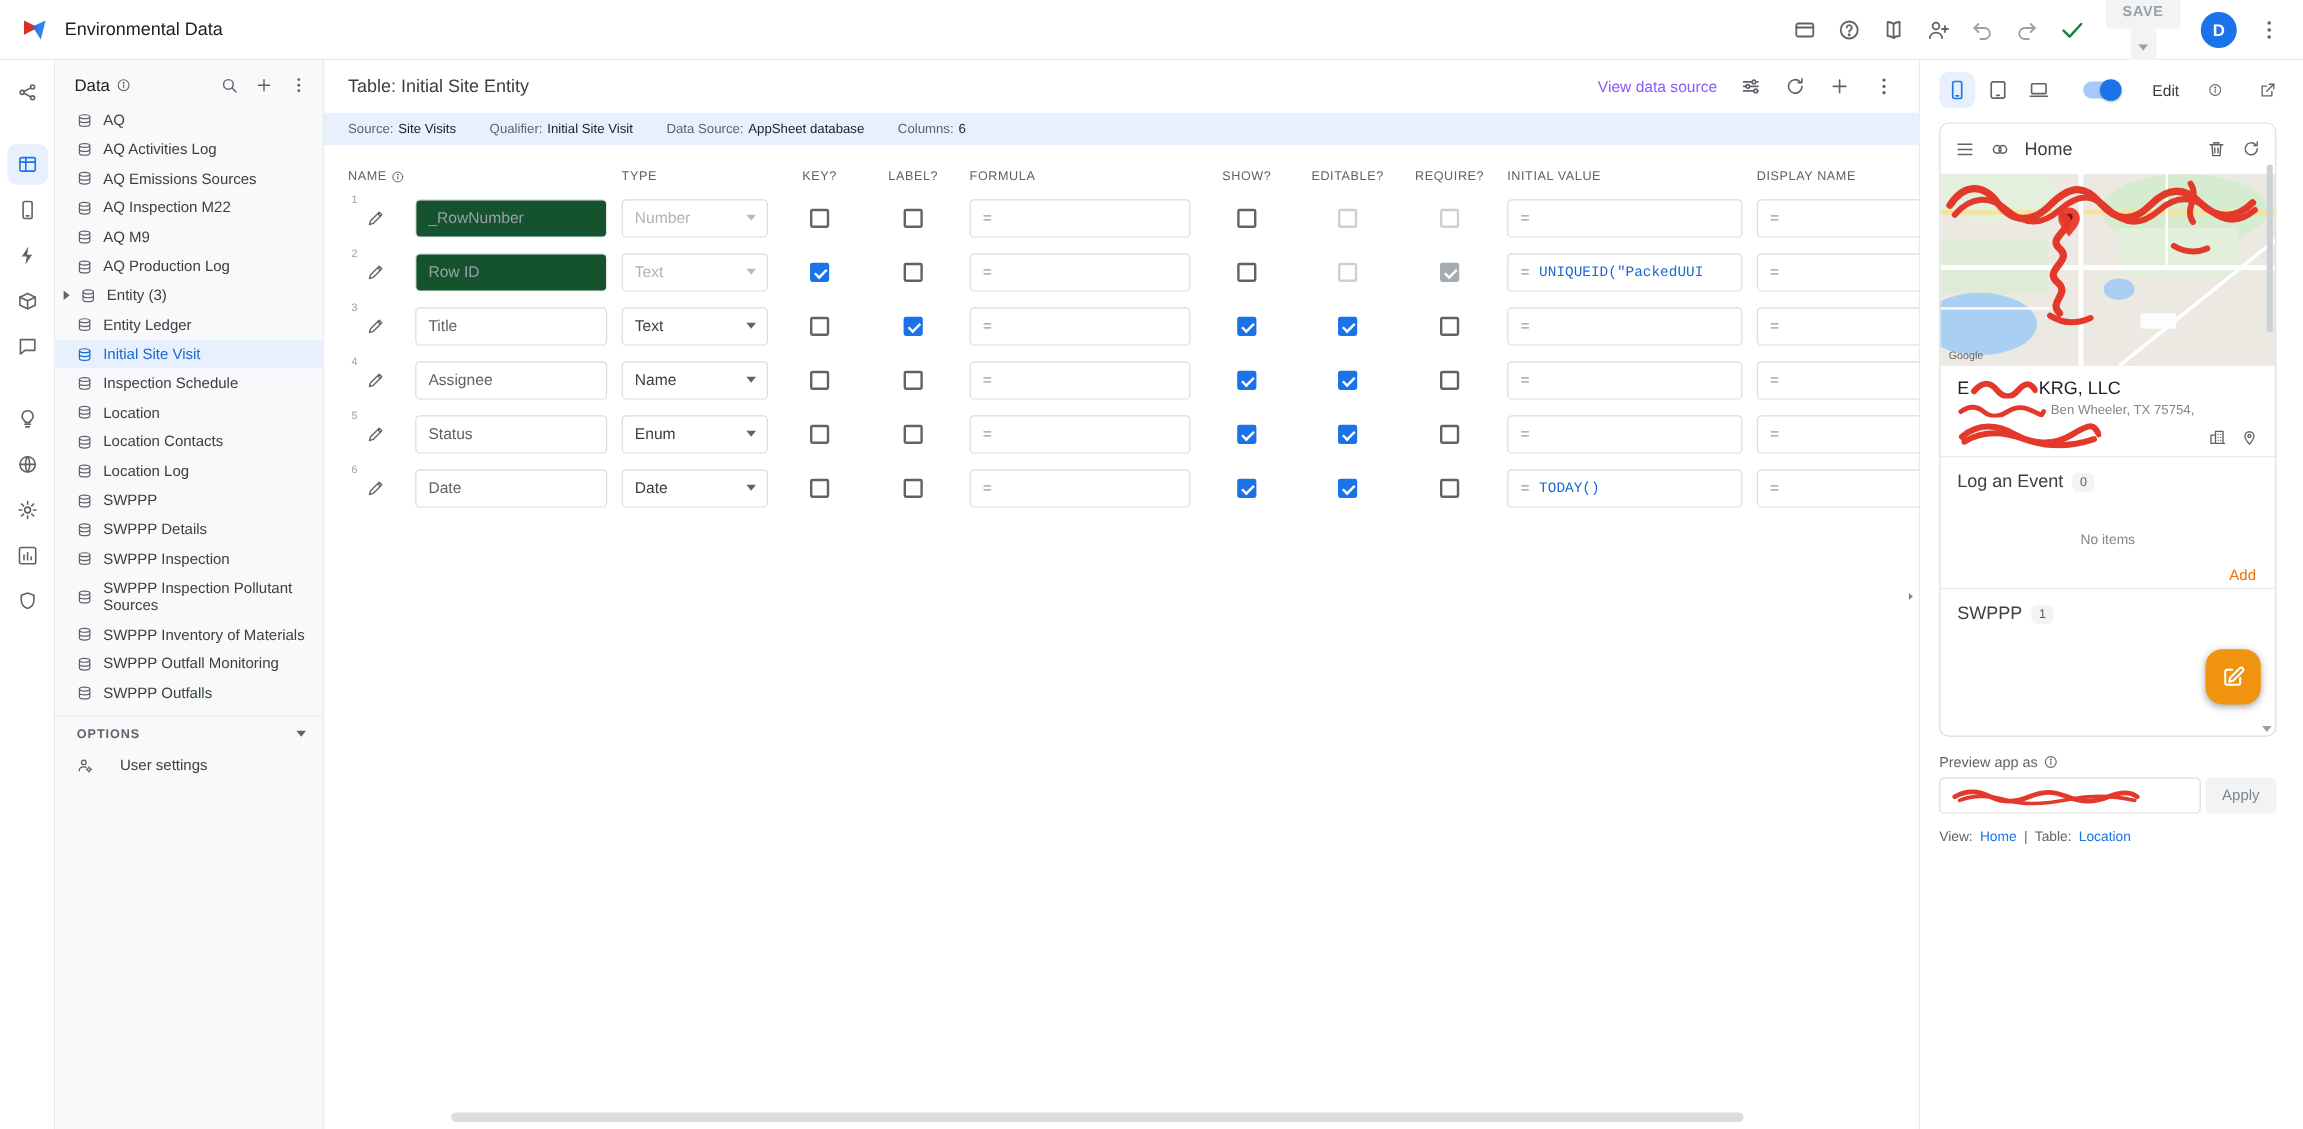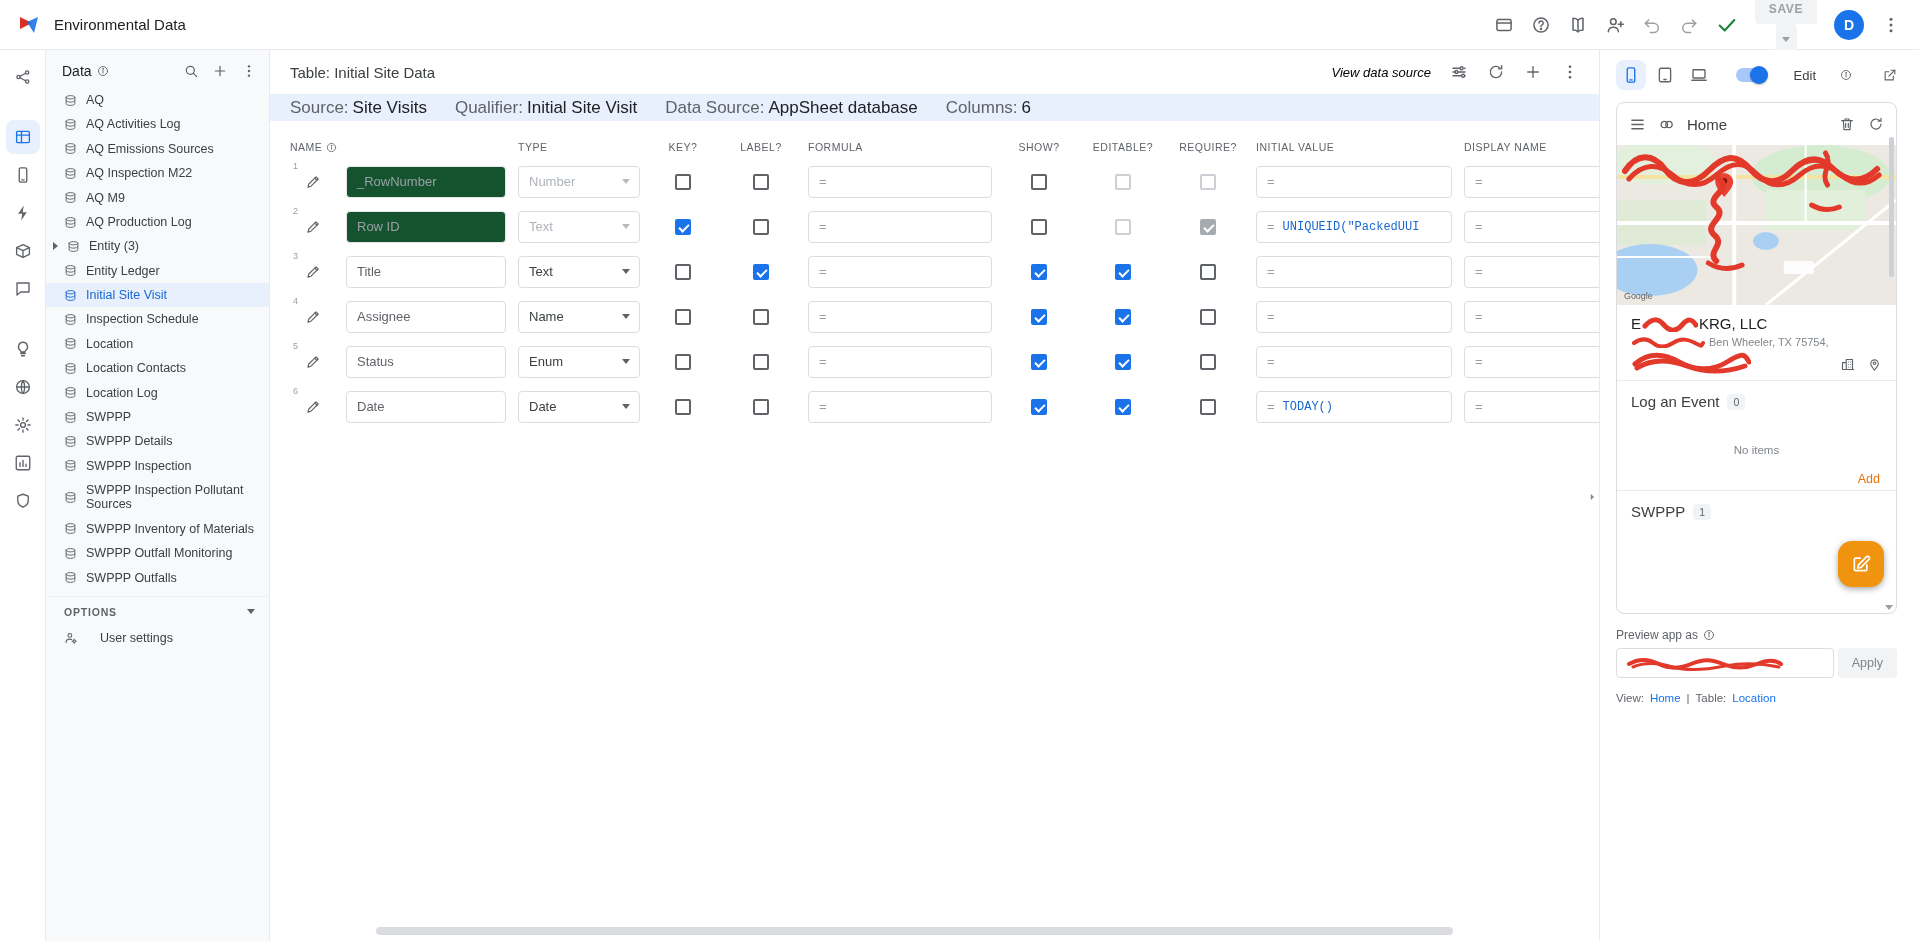--- a/index.html
+++ b/index.html
@@ -45,22 +45,22 @@
   .caret-right { width:0; height:0; border-top:4px solid transparent; border-bottom:4px solid transparent; border-left:5px solid #5f6368; }
   .options-row { display:flex; align-items:center; padding:9px 14px 7px 18px; font-size:10.5px; letter-spacing:.8px; color:#5f6368; font-weight:700; border-top:1px solid #eceef0; margin-top:6px; cursor:pointer; }
   .options-row .chevdown { margin-left:auto; color:#5f6368; }
   .user-row { display:flex; align-items:center; gap:22px; padding:6px 18px 14px; font-size:12.5px; cursor:pointer; }
 
   
   .main { flex:1; position:relative; background:#fff; border-right:1px solid #e8eaed; overflow:hidden; }
   .main-header { height:44px; display:flex; align-items:center; padding:0 20px; }
   .main-title { font-size:15px; color:#3c4043; }
   .mh-right { margin-left:auto; display:flex; align-items:center; gap:19px; }
-  .link-btn { color:#000000; font-size:13px; font-weight:500; cursor:pointer; white-space:nowrap;font-style:italic; }
-  .info-bar { height:27px; background:#e8f0fe; display:flex; align-items:center; gap:28px; padding:0 20px; font-size:17px; color:#5f6368; white-space:nowrap; }
+  .link-btn { color:#8b5cf6; font-size:13px; font-weight:500; cursor:pointer; white-space:nowrap; }
+  .info-bar { height:27px; background:#e8f0fe; display:flex; align-items:center; gap:28px; padding:0 20px; font-size:11px; color:#5f6368; white-space:nowrap; }
   .info-pair .val { color:#202124; font-weight:500; margin-left:4px; }
 
   .cols-grid { padding:0 20px; }
   .grid-row { display:grid; grid-template-columns:44px 160px 122px 62px 70px 184px 70px 74px 72px 196px 168px; column-gap:12px; align-items:center; }
   .grid-head { margin-top:14px; height:24px; font-size:10.5px; color:#5f6368; letter-spacing:.5px; font-weight:500; align-items:center; }
   .gh { display:flex; align-items:center; gap:4px; white-space:nowrap; }
   .gh.center { justify-content:center; }
   .gh-name { grid-column:1 / 3; }
   .data-row { height:45px; }
   .edit-cell { position:relative; height:100%; display:flex; align-items:center; padding-left:16px; }
@@ -512,21 +512,21 @@
               <path d="M17.5 13.8v1.3M17.5 19.9v1.3M13.8 17.5h1.3M19.9 17.5h1.3"></path>
             </svg>
         </span>
         <span>User settings</span>
       </div>
     </div>
   </div>
 
   <div class="main">
     <div class="main-header">
-      <span class="main-title">Table: Initial Site Data</span>
+      <span class="main-title">Table: Initial Site Entity</span>
       <span class="mh-right">
         <span class="link-btn">View data source</span>
         <span class="icon">
           <svg class="ic" width="18" height="18" viewBox="0 0 24 24">
               <path d="M4 7h9M19 7h1M4 12h3M11 12h9M4 17h11M19.5 17h.5"></path>
               <circle cx="15.5" cy="7" r="2"></circle>
               <circle cx="8.5" cy="12" r="2"></circle>
               <circle cx="17.5" cy="17" r="2"></circle>
             </svg>
         </span>

